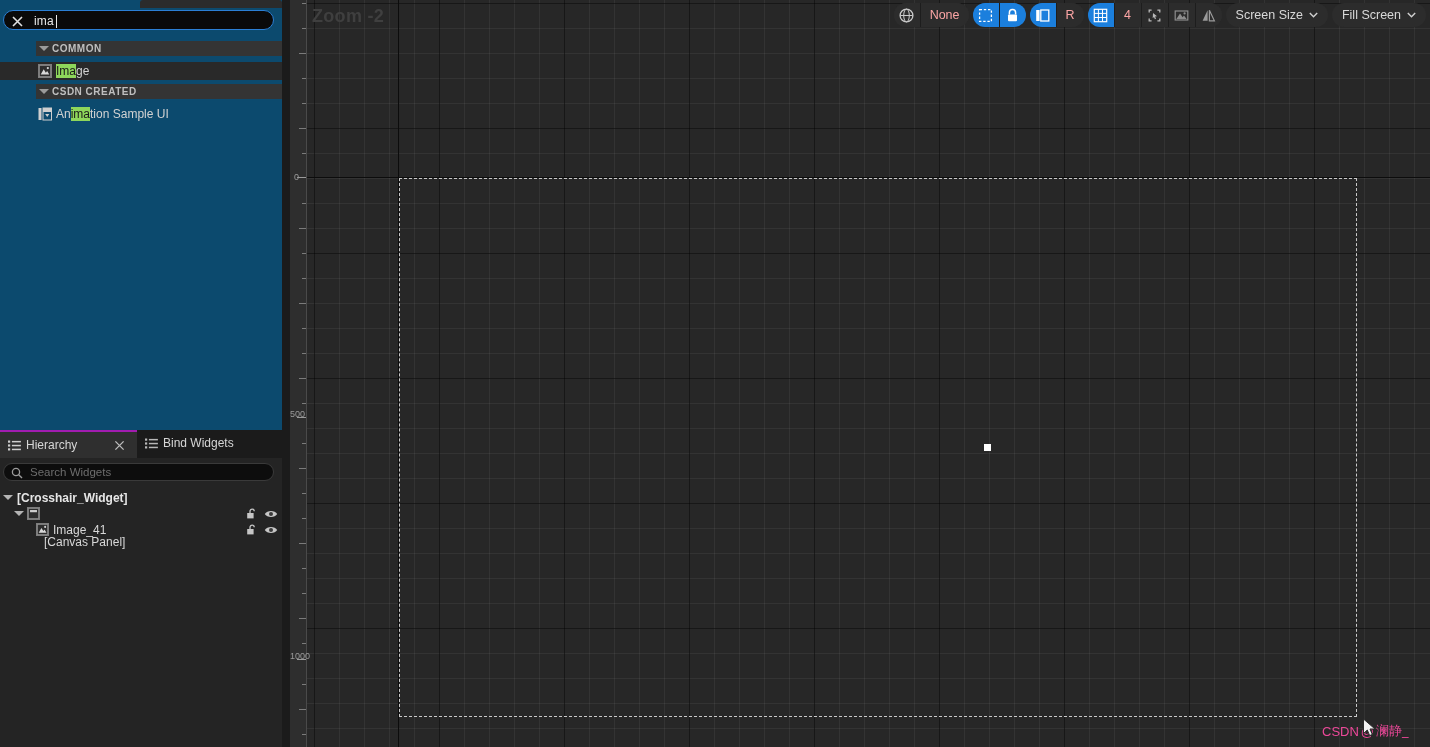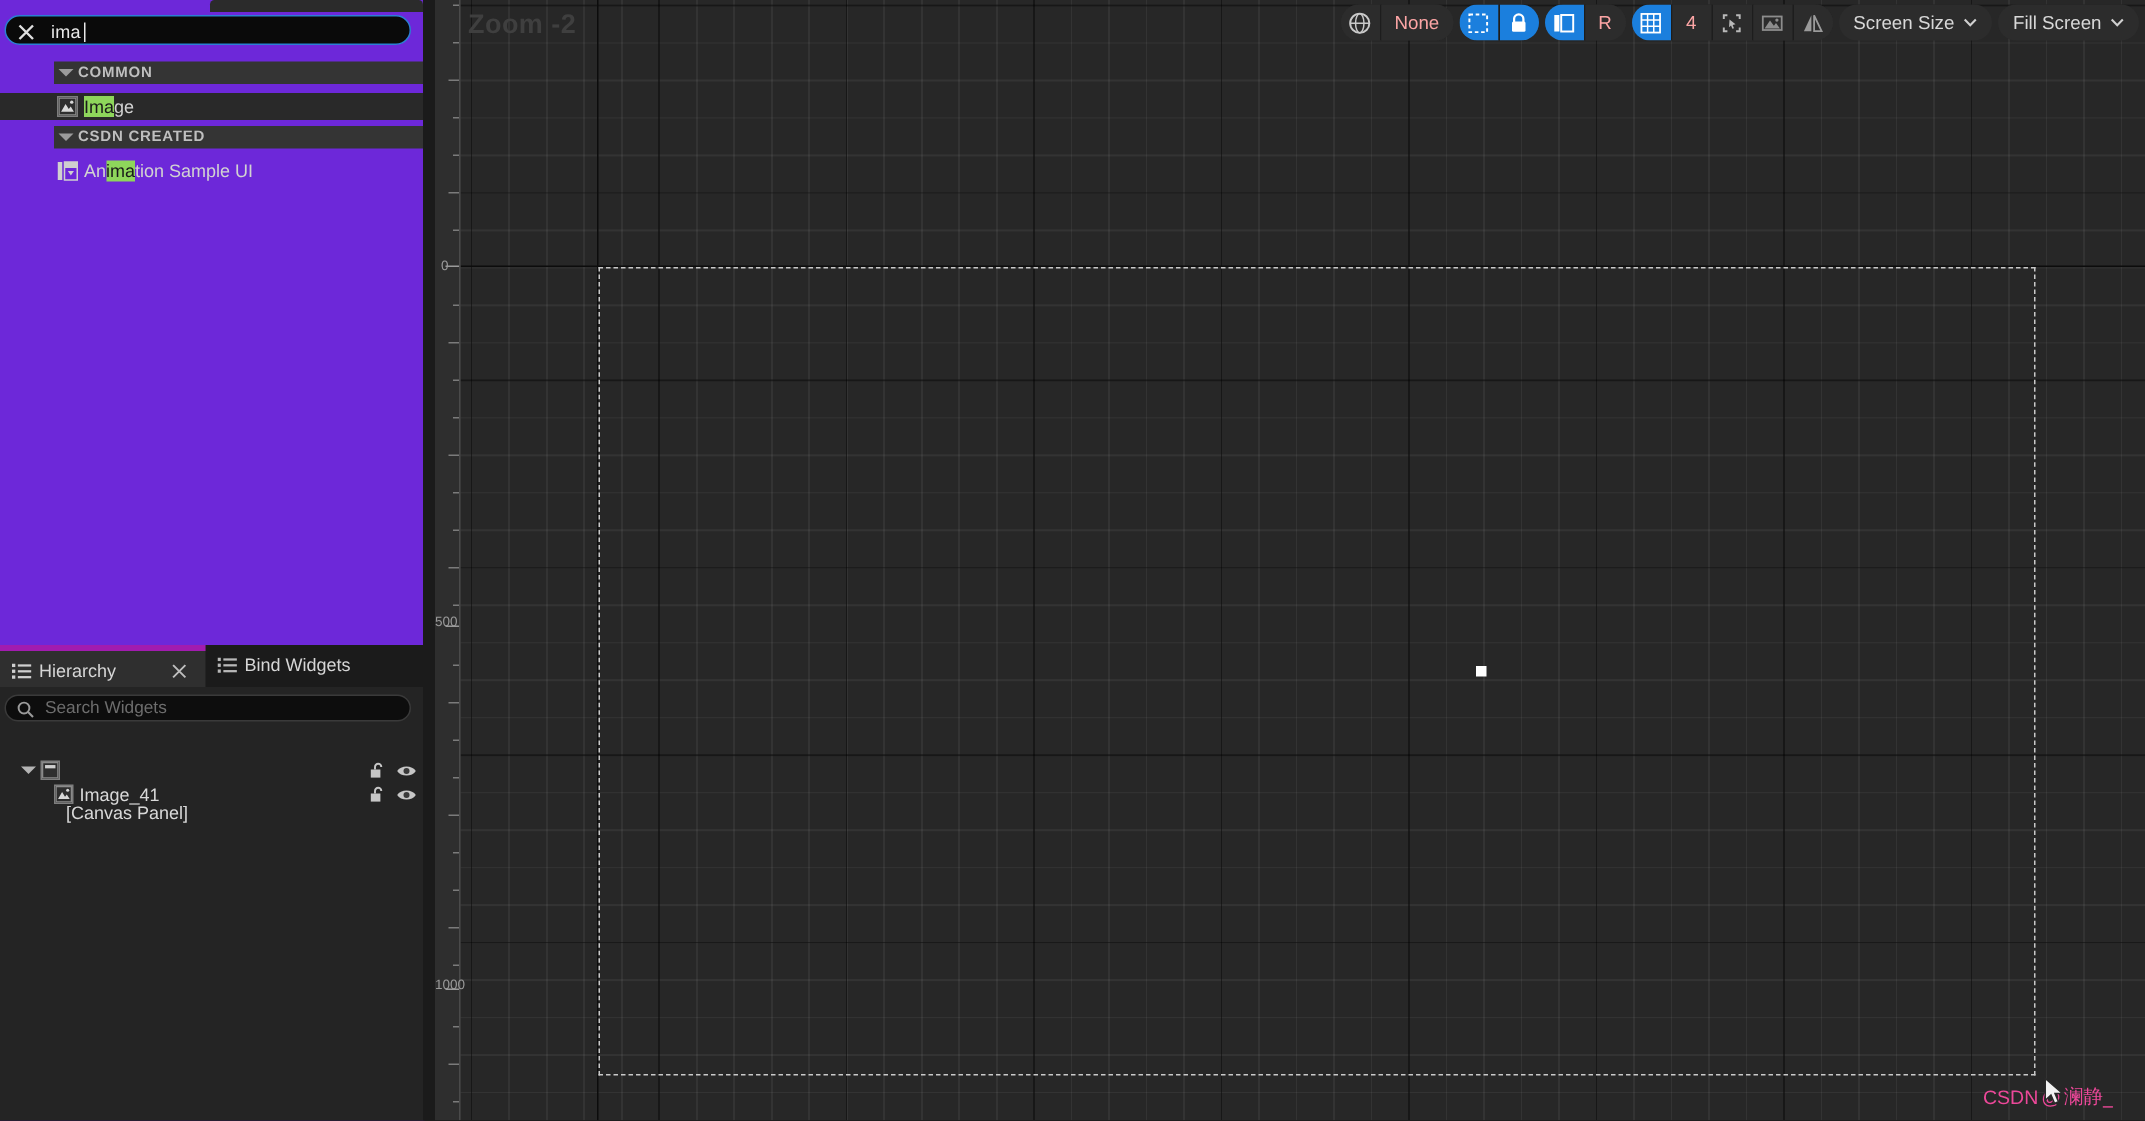--- a/index.html
+++ b/index.html
@@ -11,21 +11,21 @@
     position: relative;
     width: 1430px; height: 747px;
     overflow: hidden;
     background: #242424;
   }
 
   
   #left-column {
     position: absolute; left: 0; top: 0;
     width: 282px; height: 747px;
-    background: #6d28d9;
+    background: #0c4a6e;
     border-right: 1px solid #0d0d0d;
   }
   #left-gap {
     position: absolute; left: 282px; top: 0;
     width: 8px; height: 747px;
     background: #1b1b1b;
   }
 
   
   #top-partial-tab {
@@ -111,21 +111,21 @@
   }
   #tabstrip {
     position: absolute; left: 0; top: 0;
     width: 282px; height: 28px;
     background: #1b1b1b;
   }
   .tab {
     position: absolute; top: 0; height: 28px;
     box-sizing: border-box;
   }
-  .tab.active { background: #2f2f2f; border-top: 4px solid #a21caf; }
+  .tab.active { background: #2f2f2f; border-top: 2px solid #a21caf; }
   .tab .tab-icon {
     position: absolute; left: 8px; top: 8px;
     width: 13px; height: 11px;
   }
   .tab .tab-label {
     position: absolute; left: 26px; top: 6px;
     font-size: 12px; color: #d6d6d6;
     white-space: nowrap;
   }
   .tab .tab-close {
@@ -409,20 +409,24 @@
       </div>
 
       <div id="hierarchy-search">
         <svg class="srch-icon" viewBox="0 0 12 12">
           <circle cx="5" cy="5" r="3.6" fill="none" stroke="#9b9b9b" stroke-width="1.3"></circle>
           <path d="M7.7 7.7 L11 11" stroke="#9b9b9b" stroke-width="1.4"></path>
         </svg>
         <span class="srch-ph">Search Widgets</span>
       </div>
 
+      <div class="tree-row" style="top:60px;">
+        <div class="t-tri" style="left:3px;"></div>
+        <span class="t-label bold" style="left:17px;">[Crosshair_Widget]</span>
+      </div>
 
       <div class="tree-row" style="top:76px;">
         <div class="t-tri" style="left:14px;"></div>
         <svg class="t-icon" style="left:27px;" viewBox="0 0 13 13">
           <rect x="0.5" y="0.5" width="12" height="12" fill="#2e2e2e" stroke="#8a8a8a"></rect>
           <rect x="2.4" y="2.4" width="8.2" height="2.6" fill="#cfcfcf"></rect>
         </svg>
         <span class="t-label" style="left:44px;margin-top:28px;">[Canvas Panel]</span>
         <svg class="t-lock" viewBox="0 0 12 12">
           <path d="M4 5 V3.3 A2.1 2.1 0 0 1 8.2 3.3" fill="none" stroke="#c6c6c6" stroke-width="1.3"></path>

